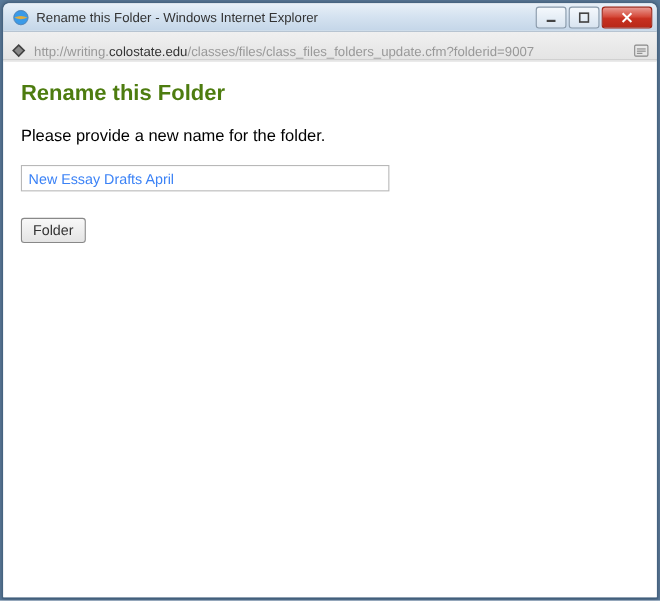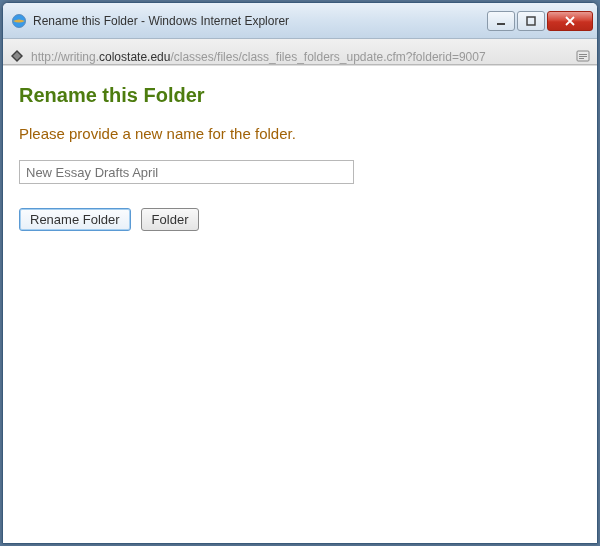--- a/index.html
+++ b/index.html
@@ -19,21 +19,21 @@
       width: 596px;
       height: 542px;
       background: #fff;
       border: 1px solid #3a5a7a;
       border-radius: 6px 6px 0 0;
       display: flex;
       flex-direction: column;
       box-shadow: 0 0 4px rgba(0,0,0,0.3);
     }
     .titlebar {
-      height: 36px;
+      height: 26px;
       background: linear-gradient(to bottom, #e8f0f8 0%, #d4e2f0 50%, #c4d6e8 100%);
       display: flex;
       align-items: center;
       padding: 0 4px 0 8px;
       border-radius: 5px 5px 0 0;
       border-bottom: 1px solid #a8b8c8;
       justify-content: center;
     }
     .ie-icon {
       width: 16px;
@@ -108,32 +108,32 @@
     .page-heading {
       font-family: Verdana, Arial, sans-serif;
       font-size: 20px;
       font-weight: bold;
       color: #4d7c0f;
       margin-bottom: 18px;
     }
     .instruction {
       font-family: Verdana, Arial, sans-serif;
       font-size: 15px;
-      color: #a16207;
+      color: #000000;
       margin-bottom: 18px;
     }
     .folder-input {
       width: 335px;
       height: 24px;
       padding: 2px 6px;
       font-family: Arial, sans-serif;
       font-size: 13px;
       border: 1px solid #b8b8b8;
       background: #fff;
-      color: #737373;
+      color: #3b82f6;
       margin-bottom: 24px;
     }
     .button-row {
       display: flex;
       gap: 10px;
     }
     .form-btn {
       padding: 3px 10px;
       font-family: Arial, sans-serif;
       font-size: 13px;
@@ -200,18 +200,17 @@
         <rect x="4" y="10" width="5" height="1" fill="#888"></rect>
       </svg>
     </span>
   </div>
 
   <div class="content-area">
     <h1 class="page-heading">Rename this Folder</h1>
     <p class="instruction">Please provide a new name for the folder.</p>
     <input type="text" class="folder-input" value="New Essay Drafts April" style="">
     <div class="button-row">
-      <button class="form-btn primary">Rename Folder</button>
       <button class="form-btn">Folder</button>
     </div>
   </div>
 
 </div>
 
 </body></html>

